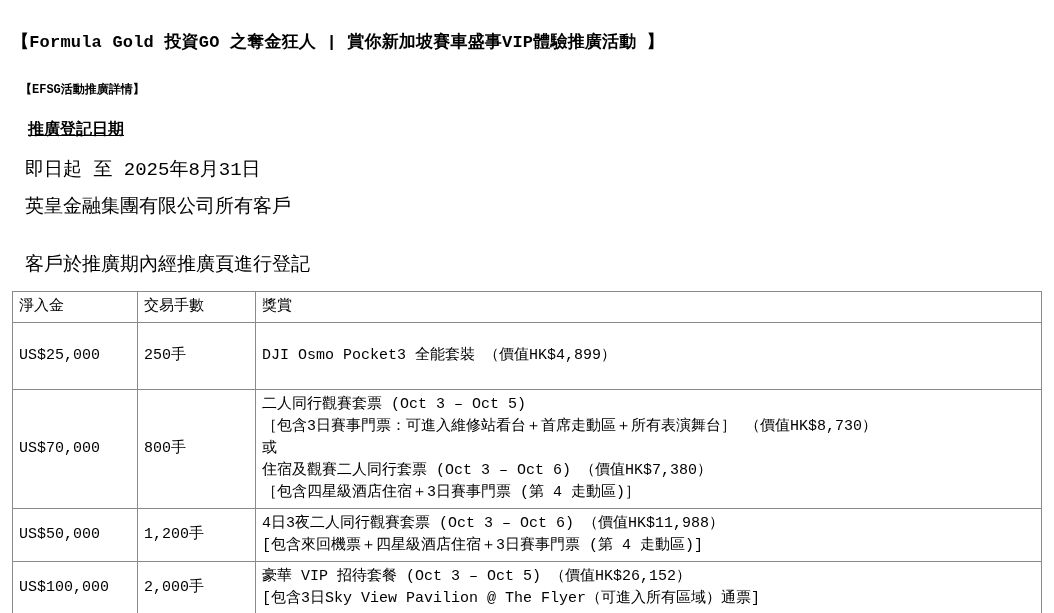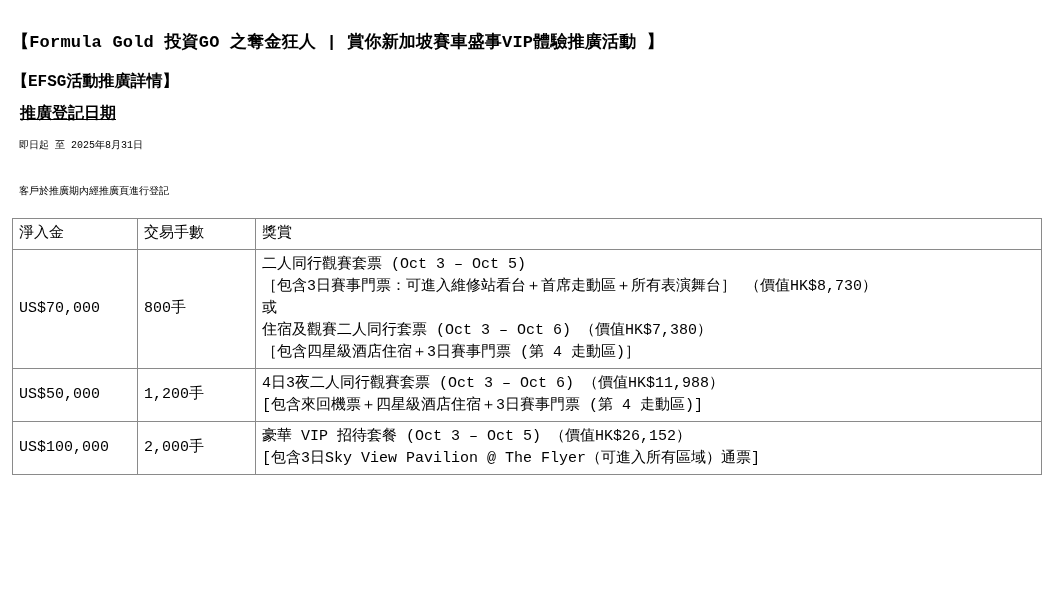--- a/index.html
+++ b/index.html
@@ -23,36 +23,36 @@
   .title-line {
     font-size: 17px;
     font-weight: bold;
     line-height: 26px;
     margin: 2px 0 0 0;
     letter-spacing: 0.2px;
   }
   .spacer-sm { height: 14px; }
   .spacer-xs { height: 8px; }
   .section-head {
-    font-size: 16px;
+    font-size: 12px;
     font-weight: bold;
     line-height: 24px;
-    margin: 0;
+    margin: 8px;
   }
   .sub-head {
     font-size: 16px;
     font-weight: bold;
     line-height: 24px;
     text-decoration: underline;
-    margin: 8px;
+    margin: 16px;
   }
   .body-line {
-    font-size: 10px;
+    font-size: 19px;
     line-height: 24px;
-    margin: 7px;
+    margin: 13px;
   }
   table.reward-table {
     border-collapse: collapse;
     width: 1030px;
     margin-top: 14px;
     table-layout: fixed;
   }
   table.reward-table td, table.reward-table th {
     border: 1px solid #8a8a8a;
     padding: 4px 6px;
@@ -80,34 +80,42 @@
 
   <div class="title-line">【Formula Gold 投資GO 之奪金狂人 | 賞你新加坡賽車盛事VIP體驗推廣活動 】</div>
 
   <div class="spacer-sm"></div>
 
   <div class="section-head">【EFSG活動推廣詳情】</div>
 
   <div class="sub-head">推廣登記日期</div>
   <div class="body-line">即日起 至 2025年8月31日</div>
 
+  <div class="body-line">英皇金融集團有限公司所有客戶</div>
 
   <div class="spacer-xs"></div>
 
   <div class="body-line">客戶於推廣期內經推廣頁進行登記</div>
 
   <table class="reward-table">
     <thead>
       <tr>
         <th class="col-amount">淨入金</th>
         <th class="col-lots">交易手數</th>
         <th>獎賞</th>
       </tr>
     </thead>
     <tbody>
+      <tr>
+        <td class="cell-r1">US$25,000</td>
+        <td class="cell-r1">250手</td>
+        <td class="cell-r1">
+          <span class="reward-line">DJI Osmo Pocket3 全能套裝 （價值HK$4,899）</span>
+        </td>
+      </tr>
       <tr>
         <td class="cell-r2">US$70,000</td>
         <td class="cell-r2">800手</td>
         <td class="cell-r2">
           <span class="reward-line">二人同行觀賽套票 (Oct 3 – Oct 5)</span>
           <span class="reward-line">［包含3日賽事門票：可進入維修站看台＋首席走動區＋所有表演舞台］ （價值HK$8,730）</span>
           <span class="reward-line">或</span>
           <span class="reward-line">住宿及觀賽二人同行套票 (Oct 3 – Oct 6) （價值HK$7,380）</span>
           <span class="reward-line">［包含四星級酒店住宿＋3日賽事門票 (第 4 走動區)］</span>
         </td>

